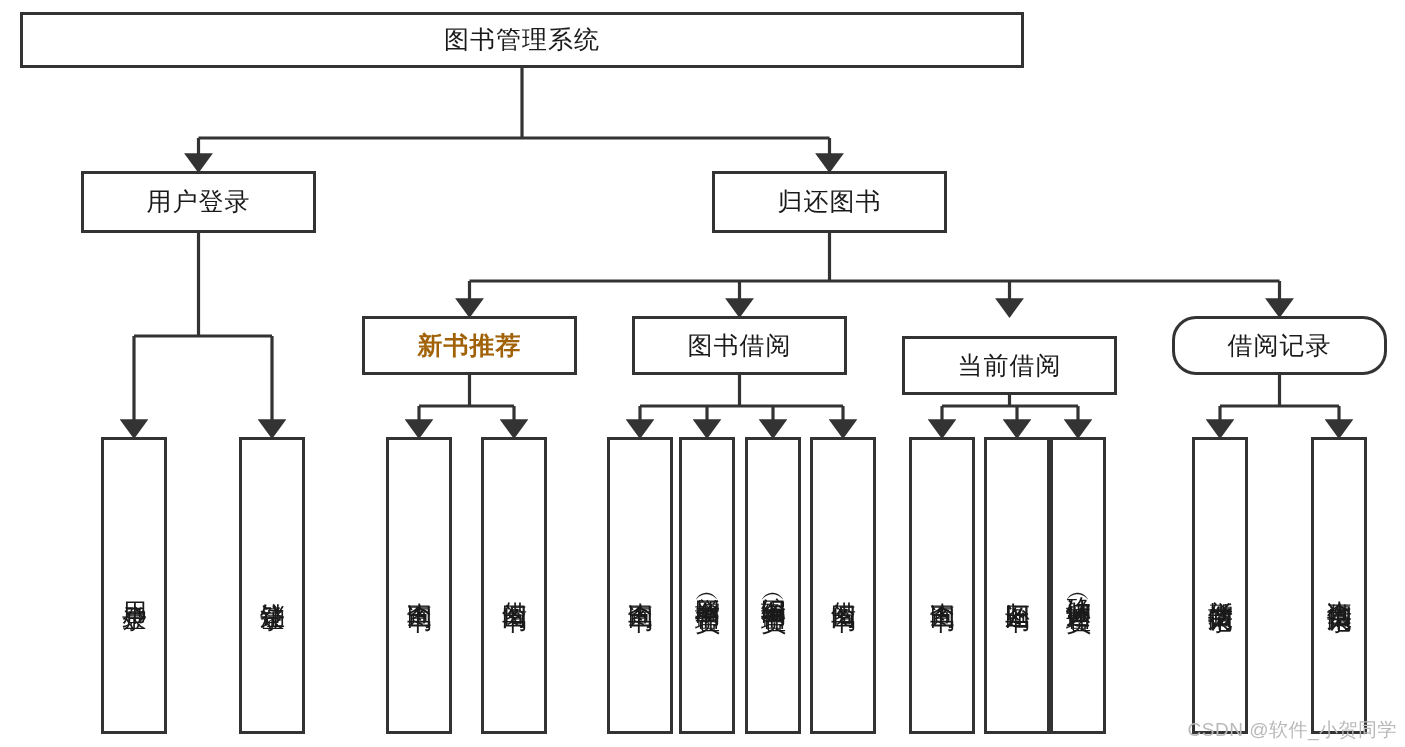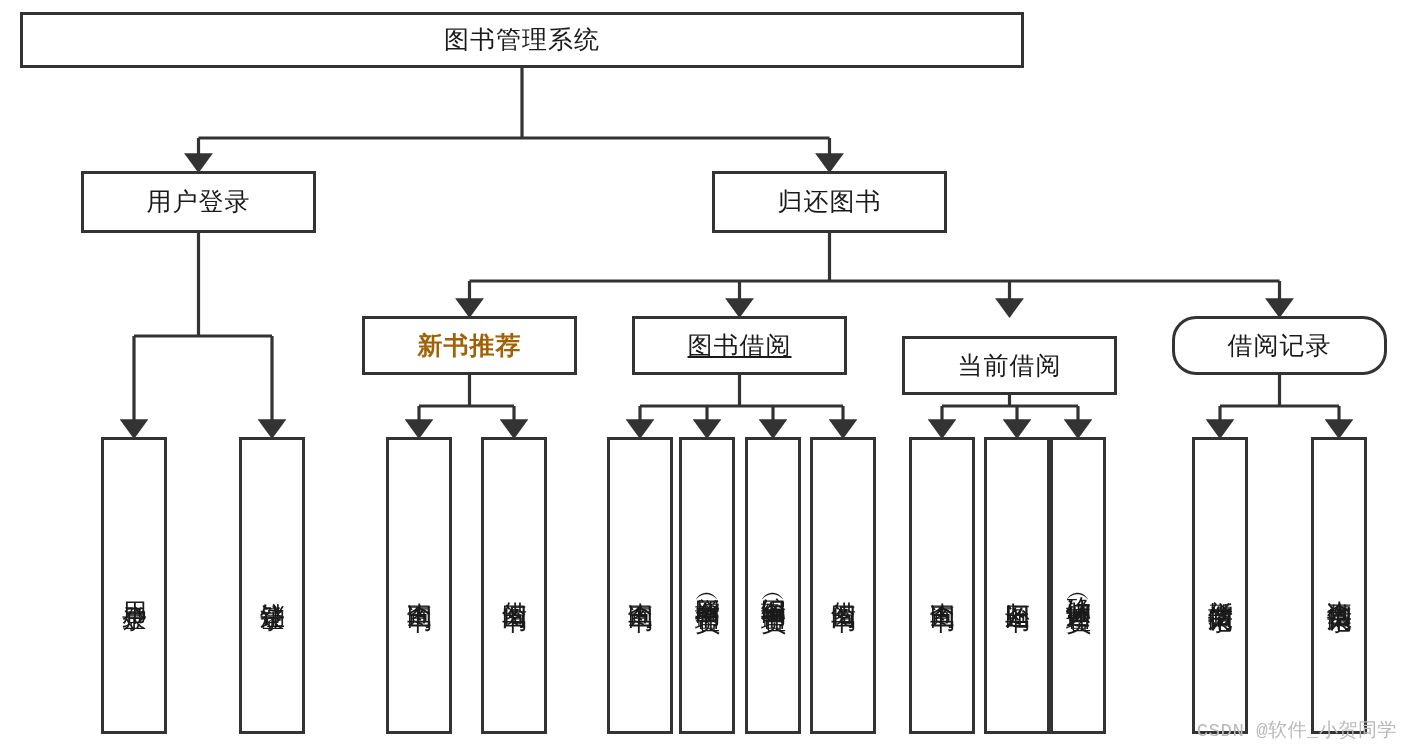--- a/index.html
+++ b/index.html
@@ -62,21 +62,21 @@
     pointer-events: none;
   }
   #watermark {
     position: absolute;
     right: 8px;
     bottom: 4px;
     font-size: 19px;
     color: #b9b9b9;
     letter-spacing: 0.5px;
     white-space: nowrap;
-    font-family: Liberation Mono, monospace;
+    font-family: Liberation Sans, sans-serif;
   }
 </style>
 </head>
 <body>
 
 <div id="diagram-root">
   <svg id="connectors" viewBox="0 0 1405 747" width="1405" height="747" aria-hidden="true">
     <defs>
       <marker id="arrowhead" markerWidth="7" markerHeight="9" refX="1.2" refY="4.5" orient="auto" markerUnits="strokeWidth">
         <path d="M0,0 L0,9 L6.2,4.5 z" fill="#333333"></path>
@@ -125,21 +125,21 @@
       <div class="node-box" style="left: 81px; top: 171px; width: 235px; height: 62px; border-color: rgb(51, 51, 51);">
         <span class="node-label-h" style="color: rgb(26, 26, 26);">用户登录</span>
       </div>
       <div class="node-box" style="left: 712px; top: 171px; width: 235px; height: 62px; border-color: rgb(51, 51, 51);">
         <span class="node-label-h" style="color: rgb(26, 26, 26);">归还图书</span>
       </div>
       <div class="node-box" style="left: 362px; top: 316px; width: 215px; height: 59px; border-color: rgb(51, 51, 51);">
         <span class="node-label-h" style="color: #a16207; font-weight: bold;">新书推荐</span>
       </div>
       <div class="node-box" style="left: 632px; top: 316px; width: 215px; height: 59px; border-color: rgb(51, 51, 51);">
-        <span class="node-label-h" style="color: rgb(26, 26, 26); text-decoration: underline;">图书借阅</span>
+        <span class="node-label-h" style="color: rgb(26, 26, 26);">图书借阅</span>
       </div>
       <div class="node-box" style="left: 902px; top: 336px; width: 215px; height: 59px; border-color: rgb(51, 51, 51);">
         <span class="node-label-h" style="color: rgb(26, 26, 26);">当前借阅</span>
       </div>
       <div class="node-box" style="left: 1172px; top: 316px; width: 215px; height: 59px; border-color: rgb(51, 51, 51); border-radius: 24px;">
         <span class="node-label-h" style="color: rgb(26, 26, 26);">借阅记录</span>
       </div>
       <div class="node-box leaf-box" style="left: 101px; top: 437px; width: 66px; height: 297px; border-color: rgb(51, 51, 51);">
         <span class="node-label-v" style="color: rgb(26, 26, 26);">用户登录</span>
       </div>

